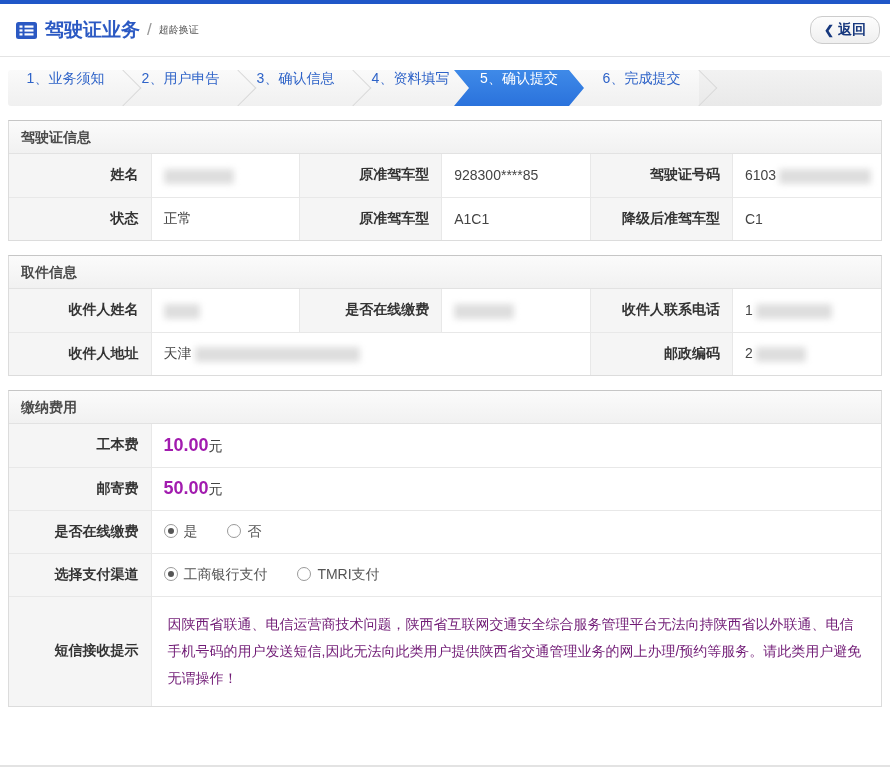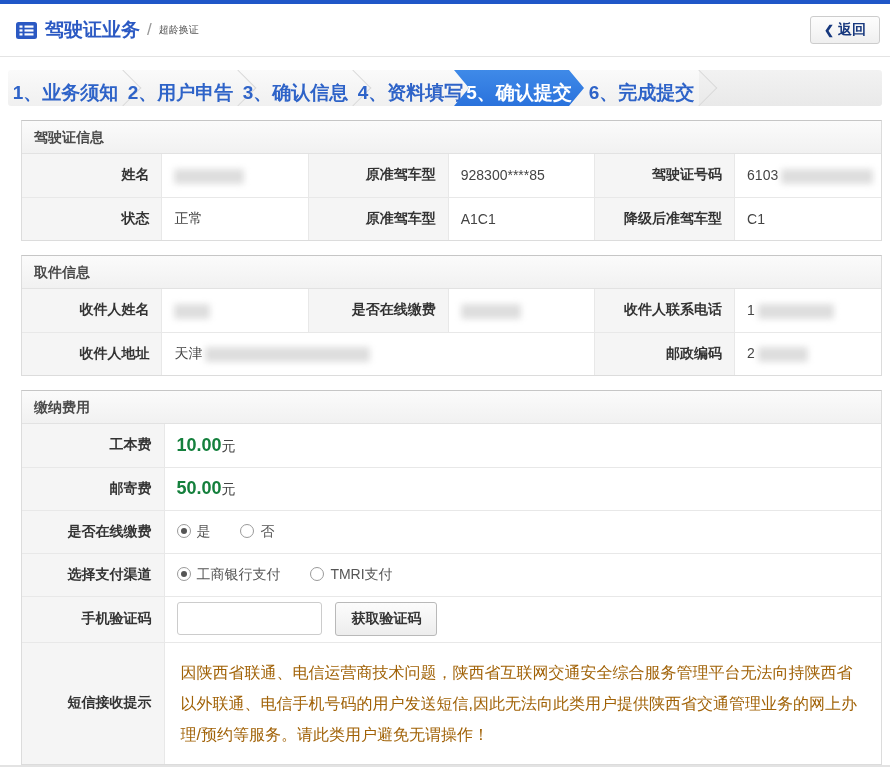--- a/index.html
+++ b/index.html
@@ -9,52 +9,52 @@
     font-family: "Liberation Sans", "DejaVu Sans", sans-serif;
     color:#333; position:relative; overflow:hidden;
   }
   .topbar { height:4px; background:#1f57c8; }
   
   .header { display:flex; align-items:center; height:53px; padding:0 10px 0 16px; border-bottom:1px solid #e4e4e4; background:#fff; }
   .header .hicon { display:inline-flex; margin-right:8px; }
   .header .title { color:#2b59c3; font-size:19px; font-weight:bold; }
   .header .divider { color:#999; font-size:17px; margin:0 7px; }
   .header .subtitle { color:#555; font-size:10px; }
-  .back-btn { margin-left:auto; background:linear-gradient(#fdfdfd,#efefef); border:1px solid #ccc; border-radius:3px; padding:4px 13px; color:#17387e; font-size:14px; font-weight:bold; cursor:pointer; }
+  .back-btn { margin-left:auto; background:linear-gradient(#fdfdfd,#efefef); border:1px solid #ccc; border-radius:12px; padding:4px 13px; color:#17387e; font-size:14px; font-weight:bold; cursor:pointer; }
   .back-btn .chev { margin-right:4px; font-size:12px; }
   
   .steps { display:flex; margin:13px 8px 0 8px; height:36px; background:linear-gradient(#fafafa,#f0f0f0); border-radius:3px; overflow:hidden; position:relative; }
-  .step { flex:0 0 115px; display:flex; align-items:flex-end; justify-content:center; color:#2e63c8; font-size:19px; font-weight:bold; position:relative; }
+  .step { flex:0 0 115px; display:flex; align-items:flex-start; justify-content:center; color:#2e63c8; font-size:14px; font-weight:normal; position:relative; }
   .step::after { content:""; position:absolute; top:5px; right:-13px; width:25px; height:25px; border-top:1px solid #d9d9d9; border-right:1px solid #d9d9d9; transform:rotate(45deg); background:transparent; }
   .step.active { flex:0 0 130px; margin-left:-14px; background:linear-gradient(#3f8ae8,#2a72dc); color:#fff; z-index:2; clip-path:polygon(0 0, calc(100% - 15px) 0, 100% 50%, calc(100% - 15px) 100%, 0 100%, 15px 50%); }
   .step.active::after { display:none; }
   .steps .filler { flex:1; background:linear-gradient(#f2f2f2,#e9e9e9); border-radius:0 3px 3px 0; }
   
-  .section { margin:14px 8px 0 21px; border:1px solid #dcdcdc; border-top:1px solid #c6c6c6; }
+  .section { margin:14px 8px 0 8px; border:1px solid #dcdcdc; border-top:1px solid #c6c6c6; }
   .section-hd { height:33px; line-height:32px; padding-left:12px; background:linear-gradient(#fbfbfb,#f1f1f1); border-bottom:1px solid #e2e2e2; color:#4a4a4a; font-size:14px; font-weight:bold; }
   table { width:100%; border-collapse:collapse; table-layout:fixed; }
   td { height:43px; font-size:14px; padding:0 12px; vertical-align:middle; border-top:1px solid #e8e8e8; overflow:hidden; white-space:nowrap; }
   tr:first-child td { border-top:none; }
   td + td { border-left:1px solid #e8e8e8; }
   td.lbl { background:#f5f5f5; text-align:right; color:#333; font-weight:bold; }
   td.val { background:#fff; color:#444; }
   .col-lbl { width:16.3%; } .col-val { width:17.05%; }
   .blur { display:inline-block; height:15px; background:#dedede; border-radius:2px; filter:blur(3px); vertical-align:middle; }
   .pfx { margin-right:3px; }
   
   .fees td.lbl { width:142px; }
-  .price { color:#15803d; font-weight:bold; font-size:18px; }
+  .price { color:#a21caf; font-weight:bold; font-size:18px; }
   .unit { color:#444; font-size:14px; }
   .radio { display:inline-block; width:14px; height:14px; border:1px solid #9a9a9a; border-radius:50%; background:#fff; position:relative; vertical-align:-2px; margin-right:6px; cursor:pointer; }
   .radio.checked::after { content:""; position:absolute; left:3px; top:3px; width:6px; height:6px; background:#555; border-radius:50%; }
   .radio-lbl { color:#555; margin-right:26px; }
   .code-input { width:145px; height:33px; border:1px solid #ccc; border-radius:3px; padding:0 8px; font-size:14px; outline:none; }
   .code-btn { height:34px; margin-left:10px; padding:0 15px; background:linear-gradient(#fcfcfc,#ededed); border:1px solid #b9b9b9; border-radius:3px; color:#333; font-size:14px; font-weight:bold; cursor:pointer; vertical-align:middle; }
   tr.notice-row td { height:auto; }
-  .notice { color:#a16207; font-size:16px; line-height:1.95; padding:10px 4px; white-space:normal; }
+  .notice { color:#701a75; font-size:14px; line-height:1.95; padding:10px 4px; white-space:normal; }
   td.notice-cell { white-space:normal; padding:4px 12px; }
   
   .footer { display:flex; justify-content:flex-end; gap:16px; padding:20px 63px 0 0; }
   .bottom-line { position:absolute; left:0; right:0; bottom:2px; border-bottom:2px solid #e3e3e3; }
 </style>
 </head>
 <body>
 
 <div class="topbar"></div>
 
@@ -179,27 +179,20 @@
         <span class="radio"></span><span class="radio-lbl">否</span>
       </td>
     </tr>
     <tr>
       <td class="lbl" style="width:142px">选择支付渠道</td>
       <td class="val">
         <span class="radio checked"></span><span class="radio-lbl">工商银行支付</span>
         <span class="radio"></span><span class="radio-lbl">TMRI支付</span>
       </td>
     </tr>
-    <tr>
-      <td class="lbl" style="width:142px;height:46px">手机验证码</td>
-      <td class="val">
-        <input class="code-input" type="text" value="" style="">
-        <button class="code-btn">获取验证码</button>
-      </td>
-    </tr>
     <tr class="notice-row">
       <td class="lbl" style="width:142px">短信接收提示</td>
       <td class="val notice-cell">
             <div class="notice">因陕西省联通、电信运营商技术问题，陕西省互联网交通安全综合服务管理平台无法向持陕西省以外联通、电信手机号码的用户发送短信,因此无法向此类用户提供陕西省交通管理业务的网上办理/预约等服务。请此类用户避免无谓操作！</div>
           </td>
     </tr>
   </tbody>
     </table>
 </div>
 

